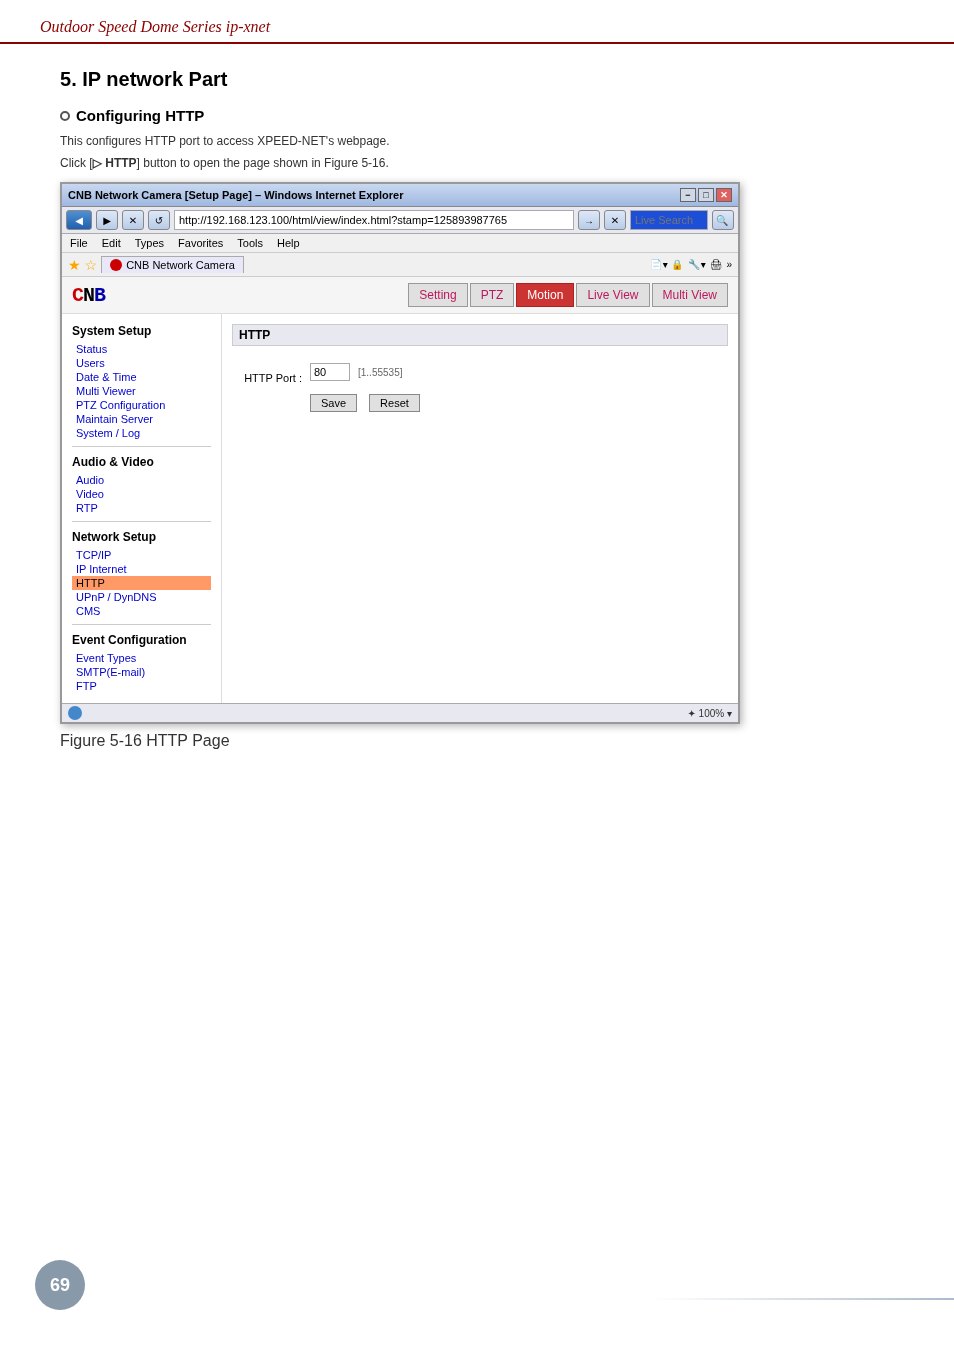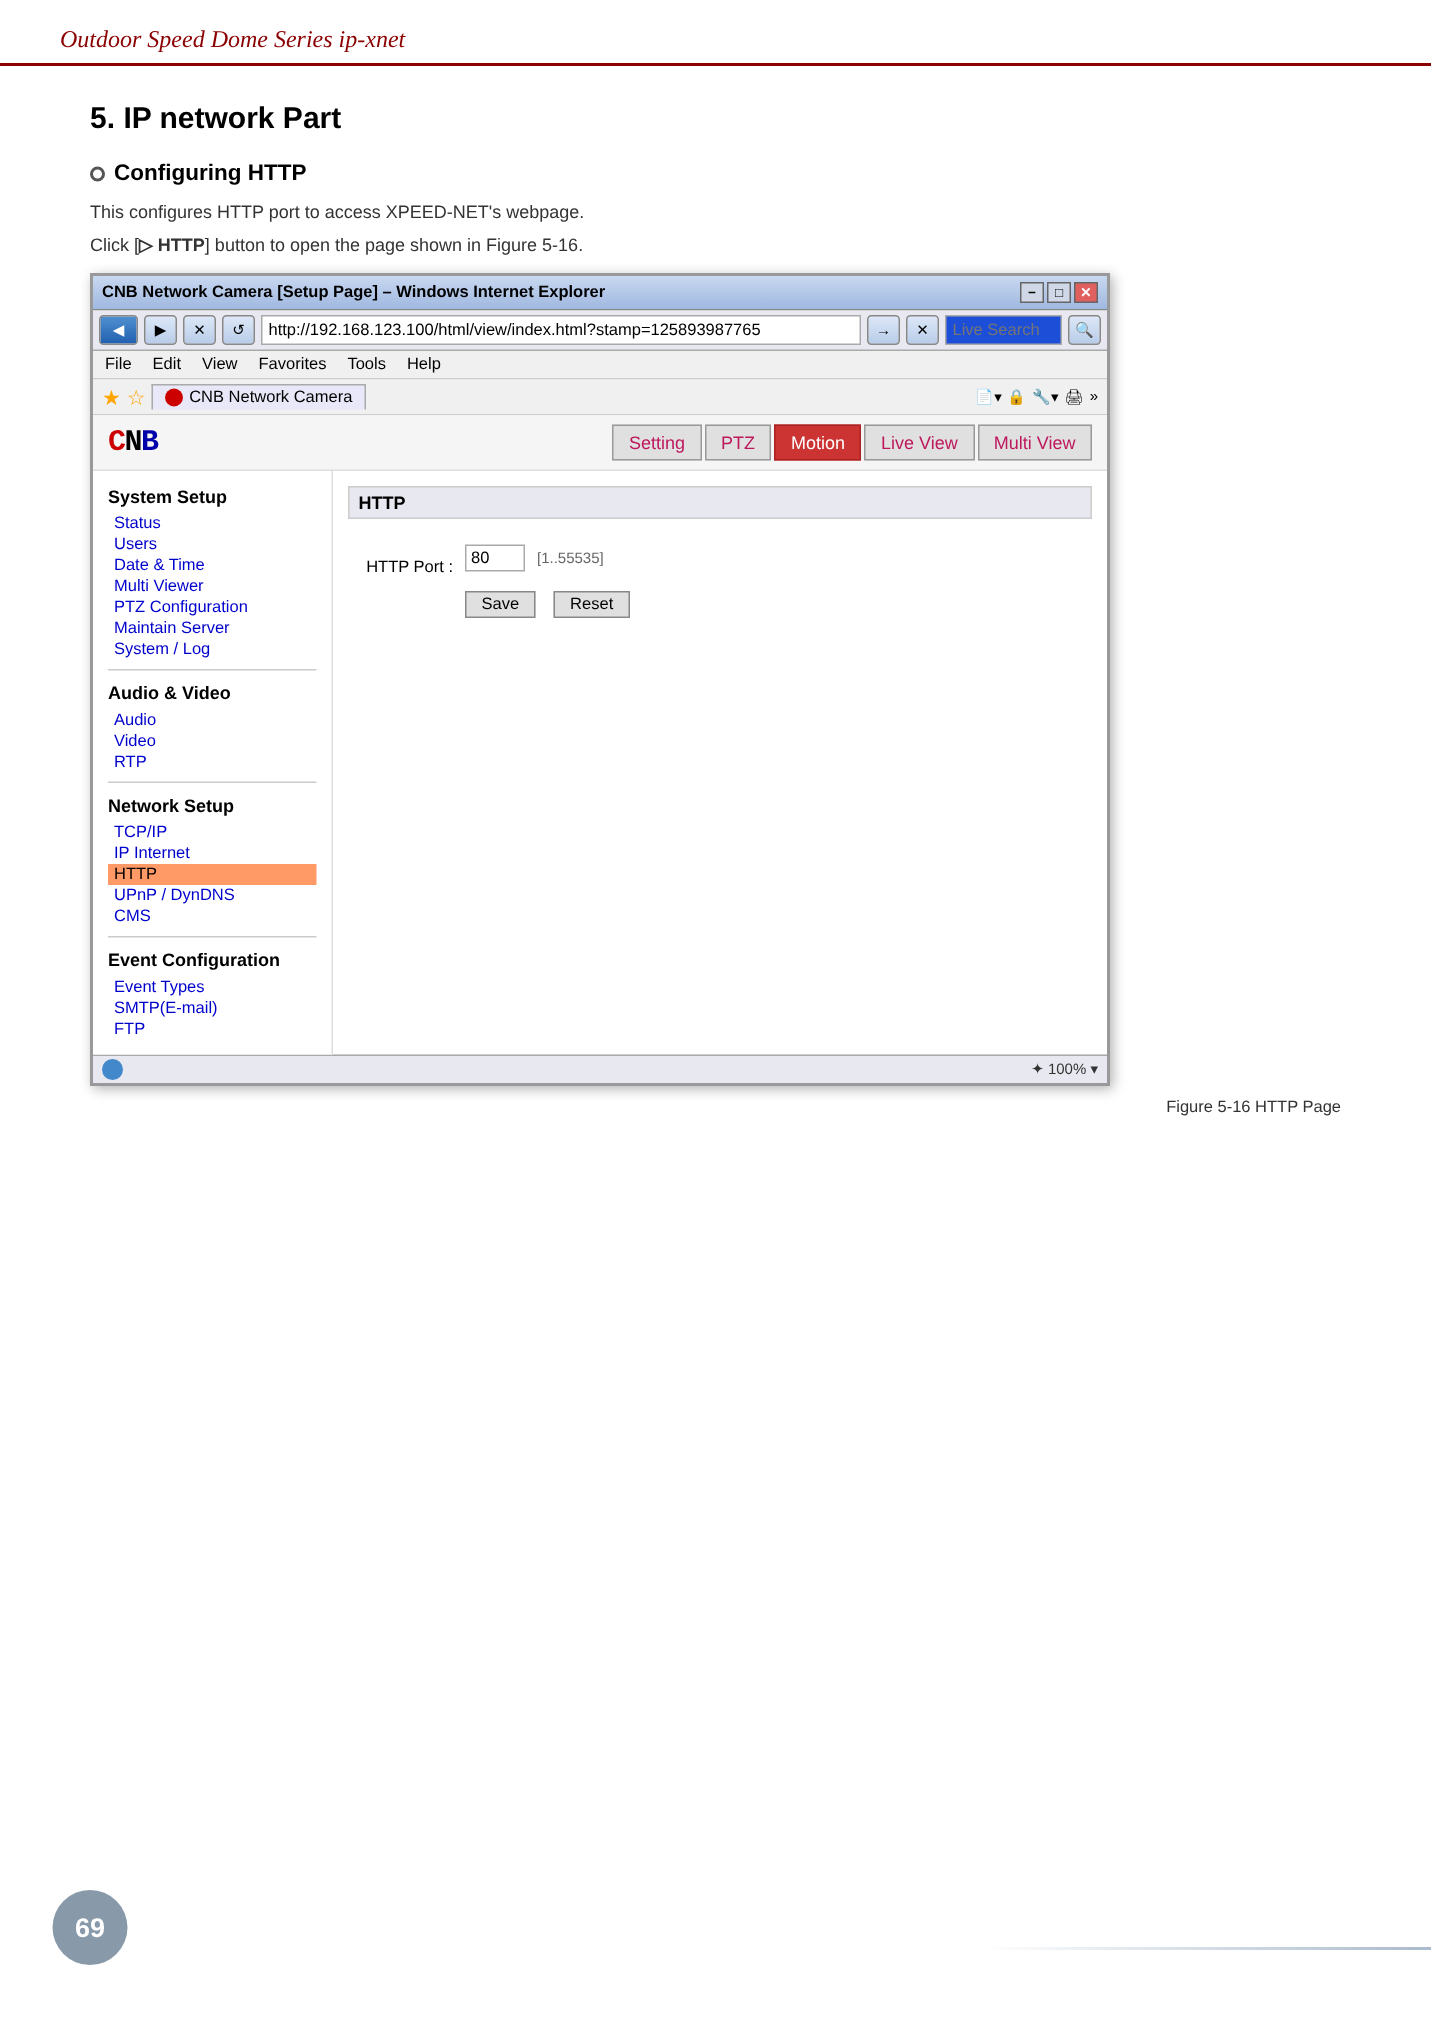--- a/index.html
+++ b/index.html
@@ -369,22 +369,22 @@
       width: 14px;
       height: 14px;
       border-radius: 50%;
       background: #4488cc;
       display: inline-block;
     }
     .status-right { font-size: 10px; color: #333; }
 
     
     .figure-caption {
-      text-align: right;
-      font-size: 11px;
+      text-align: left;
+      font-size: 16px;
       margin-top: 8px;
       color: #333;
     }
 
     
     .page-number-area {
       position: absolute;
       bottom: 40px;
       left: 0;
       width: 120px;
@@ -456,21 +456,21 @@
       <input class="nav-url-bar" type="text" value="http://192.168.123.100/html/view/index.html?stamp=125893987765" style="">
       <div class="nav-btn">→</div>
       <div class="nav-btn">✕</div>
       <input class="nav-search" type="text" placeholder="Live Search" style="">
       <div class="nav-btn">🔍</div>
     </div>
 
     <div class="browser-menubar">
       <span class="menu-item">File</span>
       <span class="menu-item">Edit</span>
-      <span class="menu-item">View</span>
+      <span class="menu-item">Types</span>
       <span class="menu-item">Favorites</span>
       <span class="menu-item">Tools</span>
       <span class="menu-item">Help</span>
     </div>
 
     <div class="browser-toolbar">
       <span class="toolbar-star">★</span>
       <span class="toolbar-star">☆</span>
       <div class="toolbar-tab">
         <span class="cam-icon"></span>

